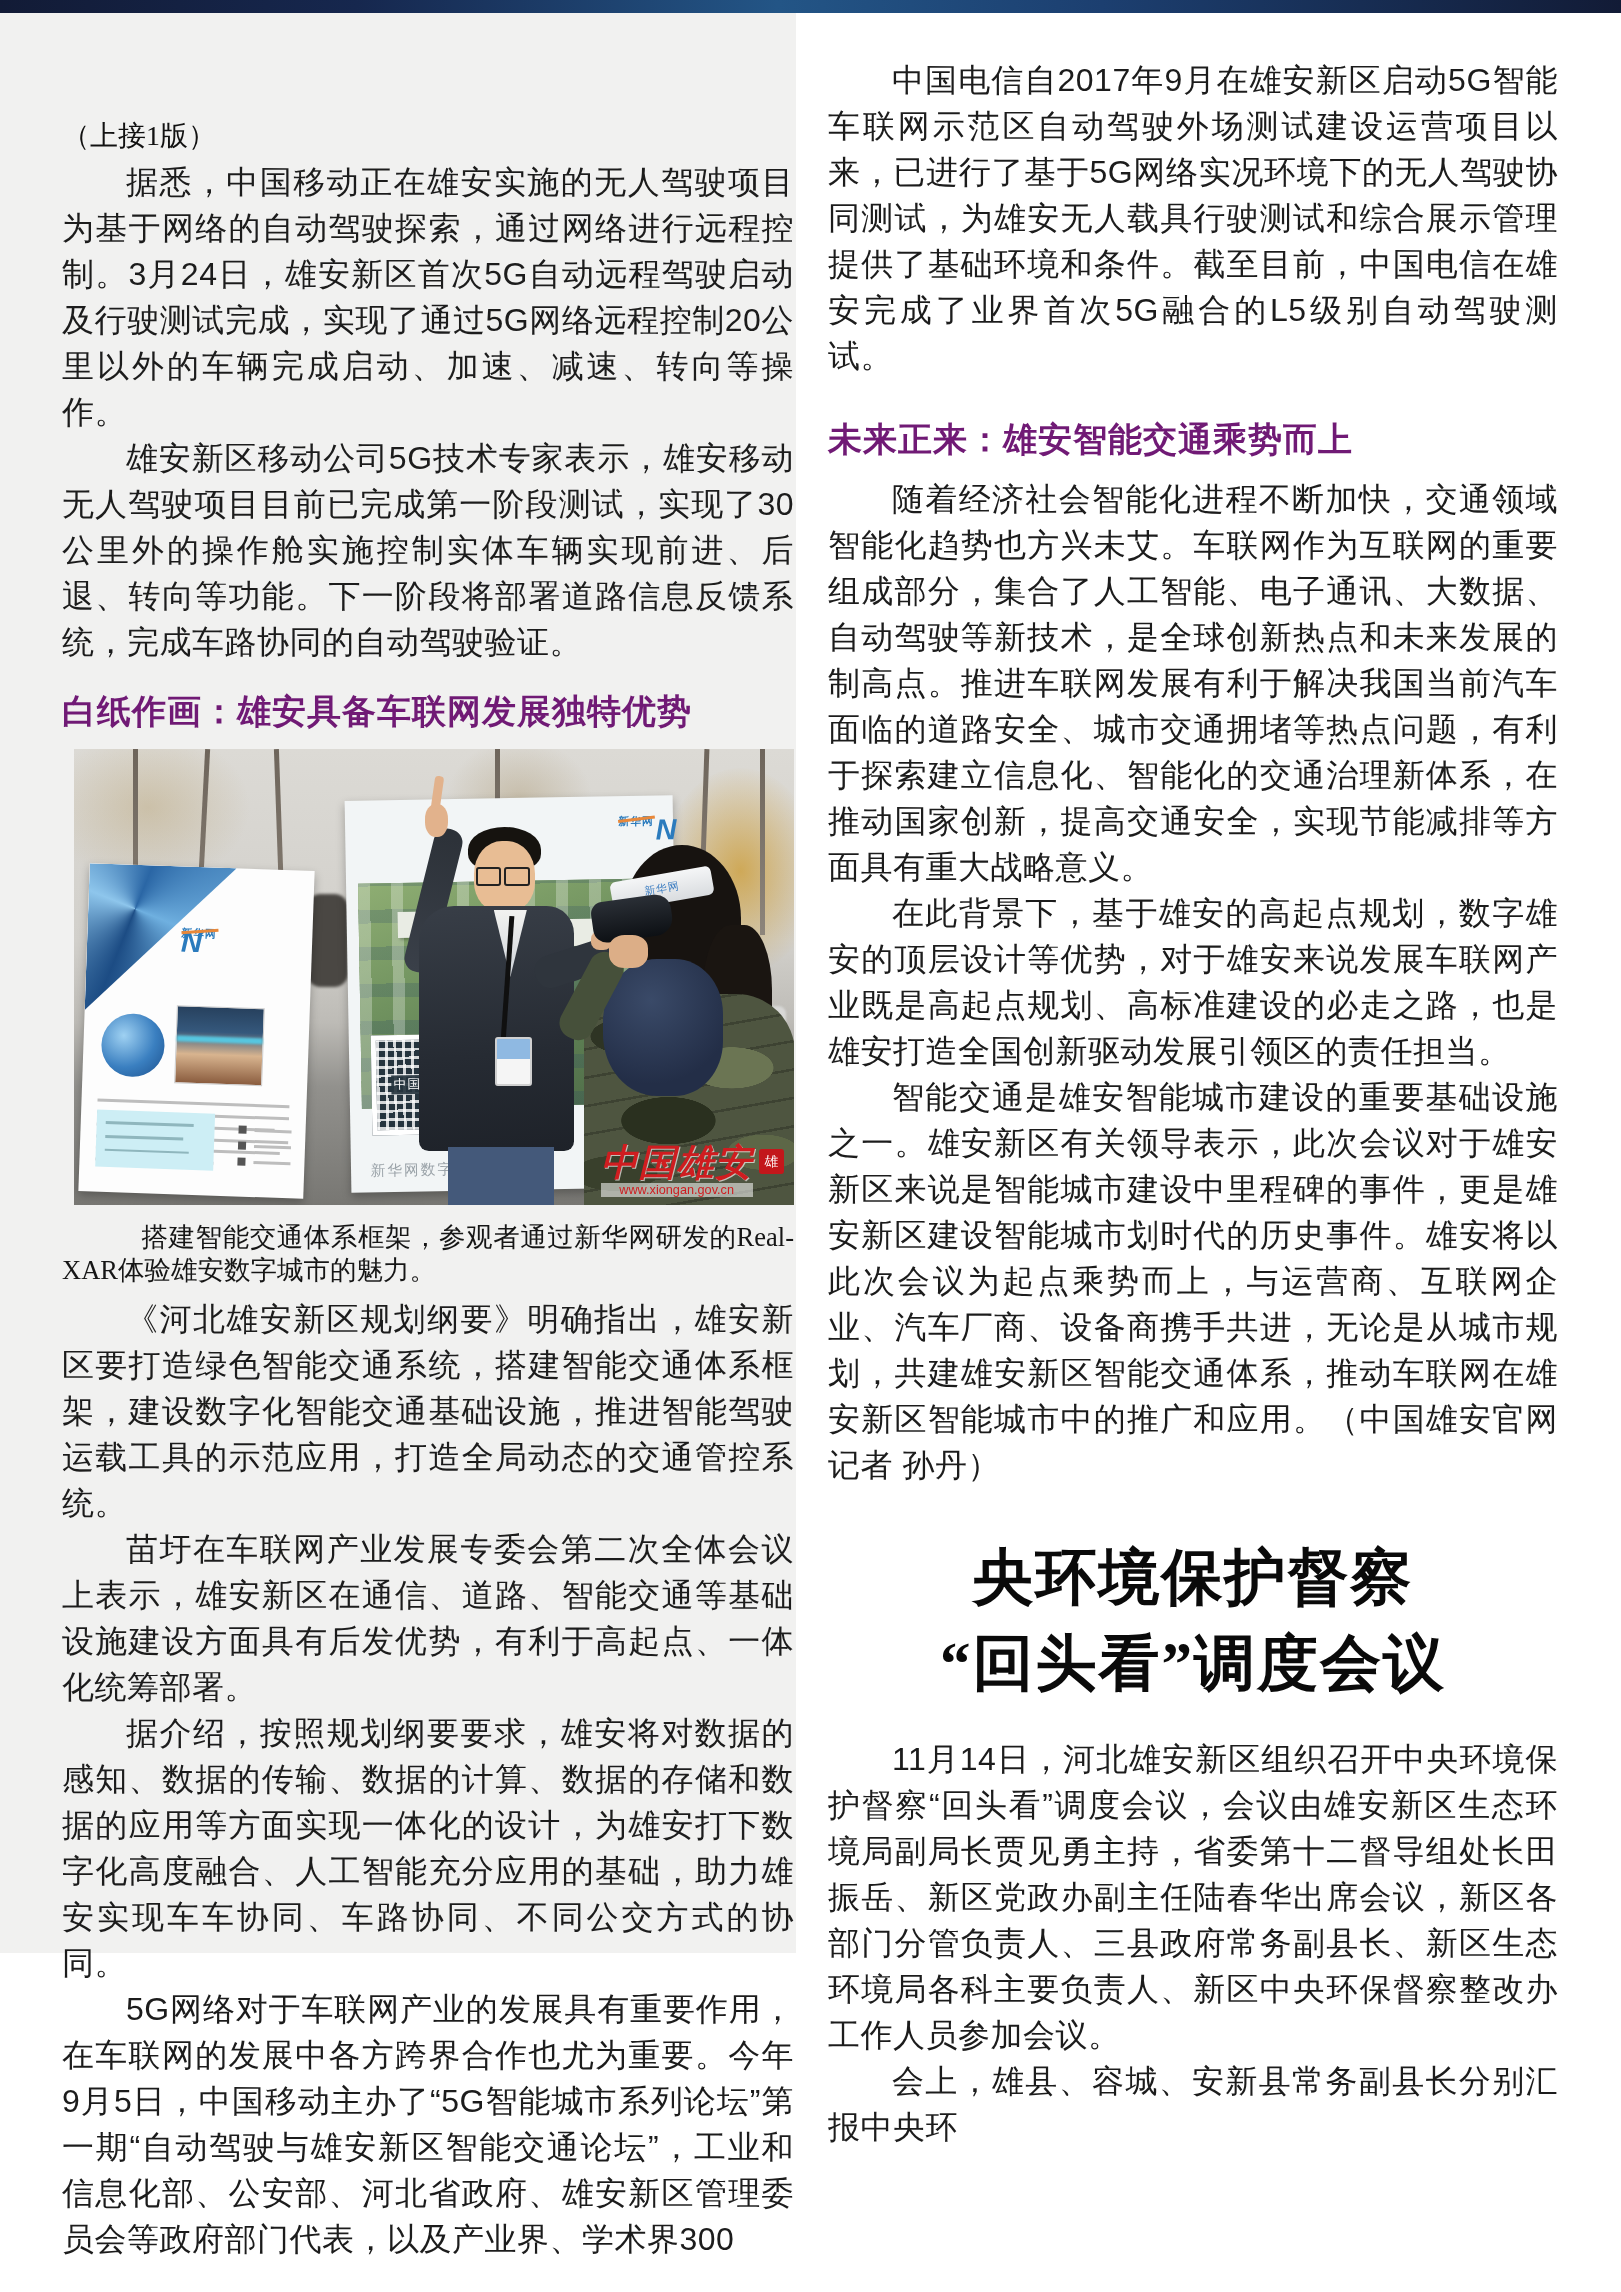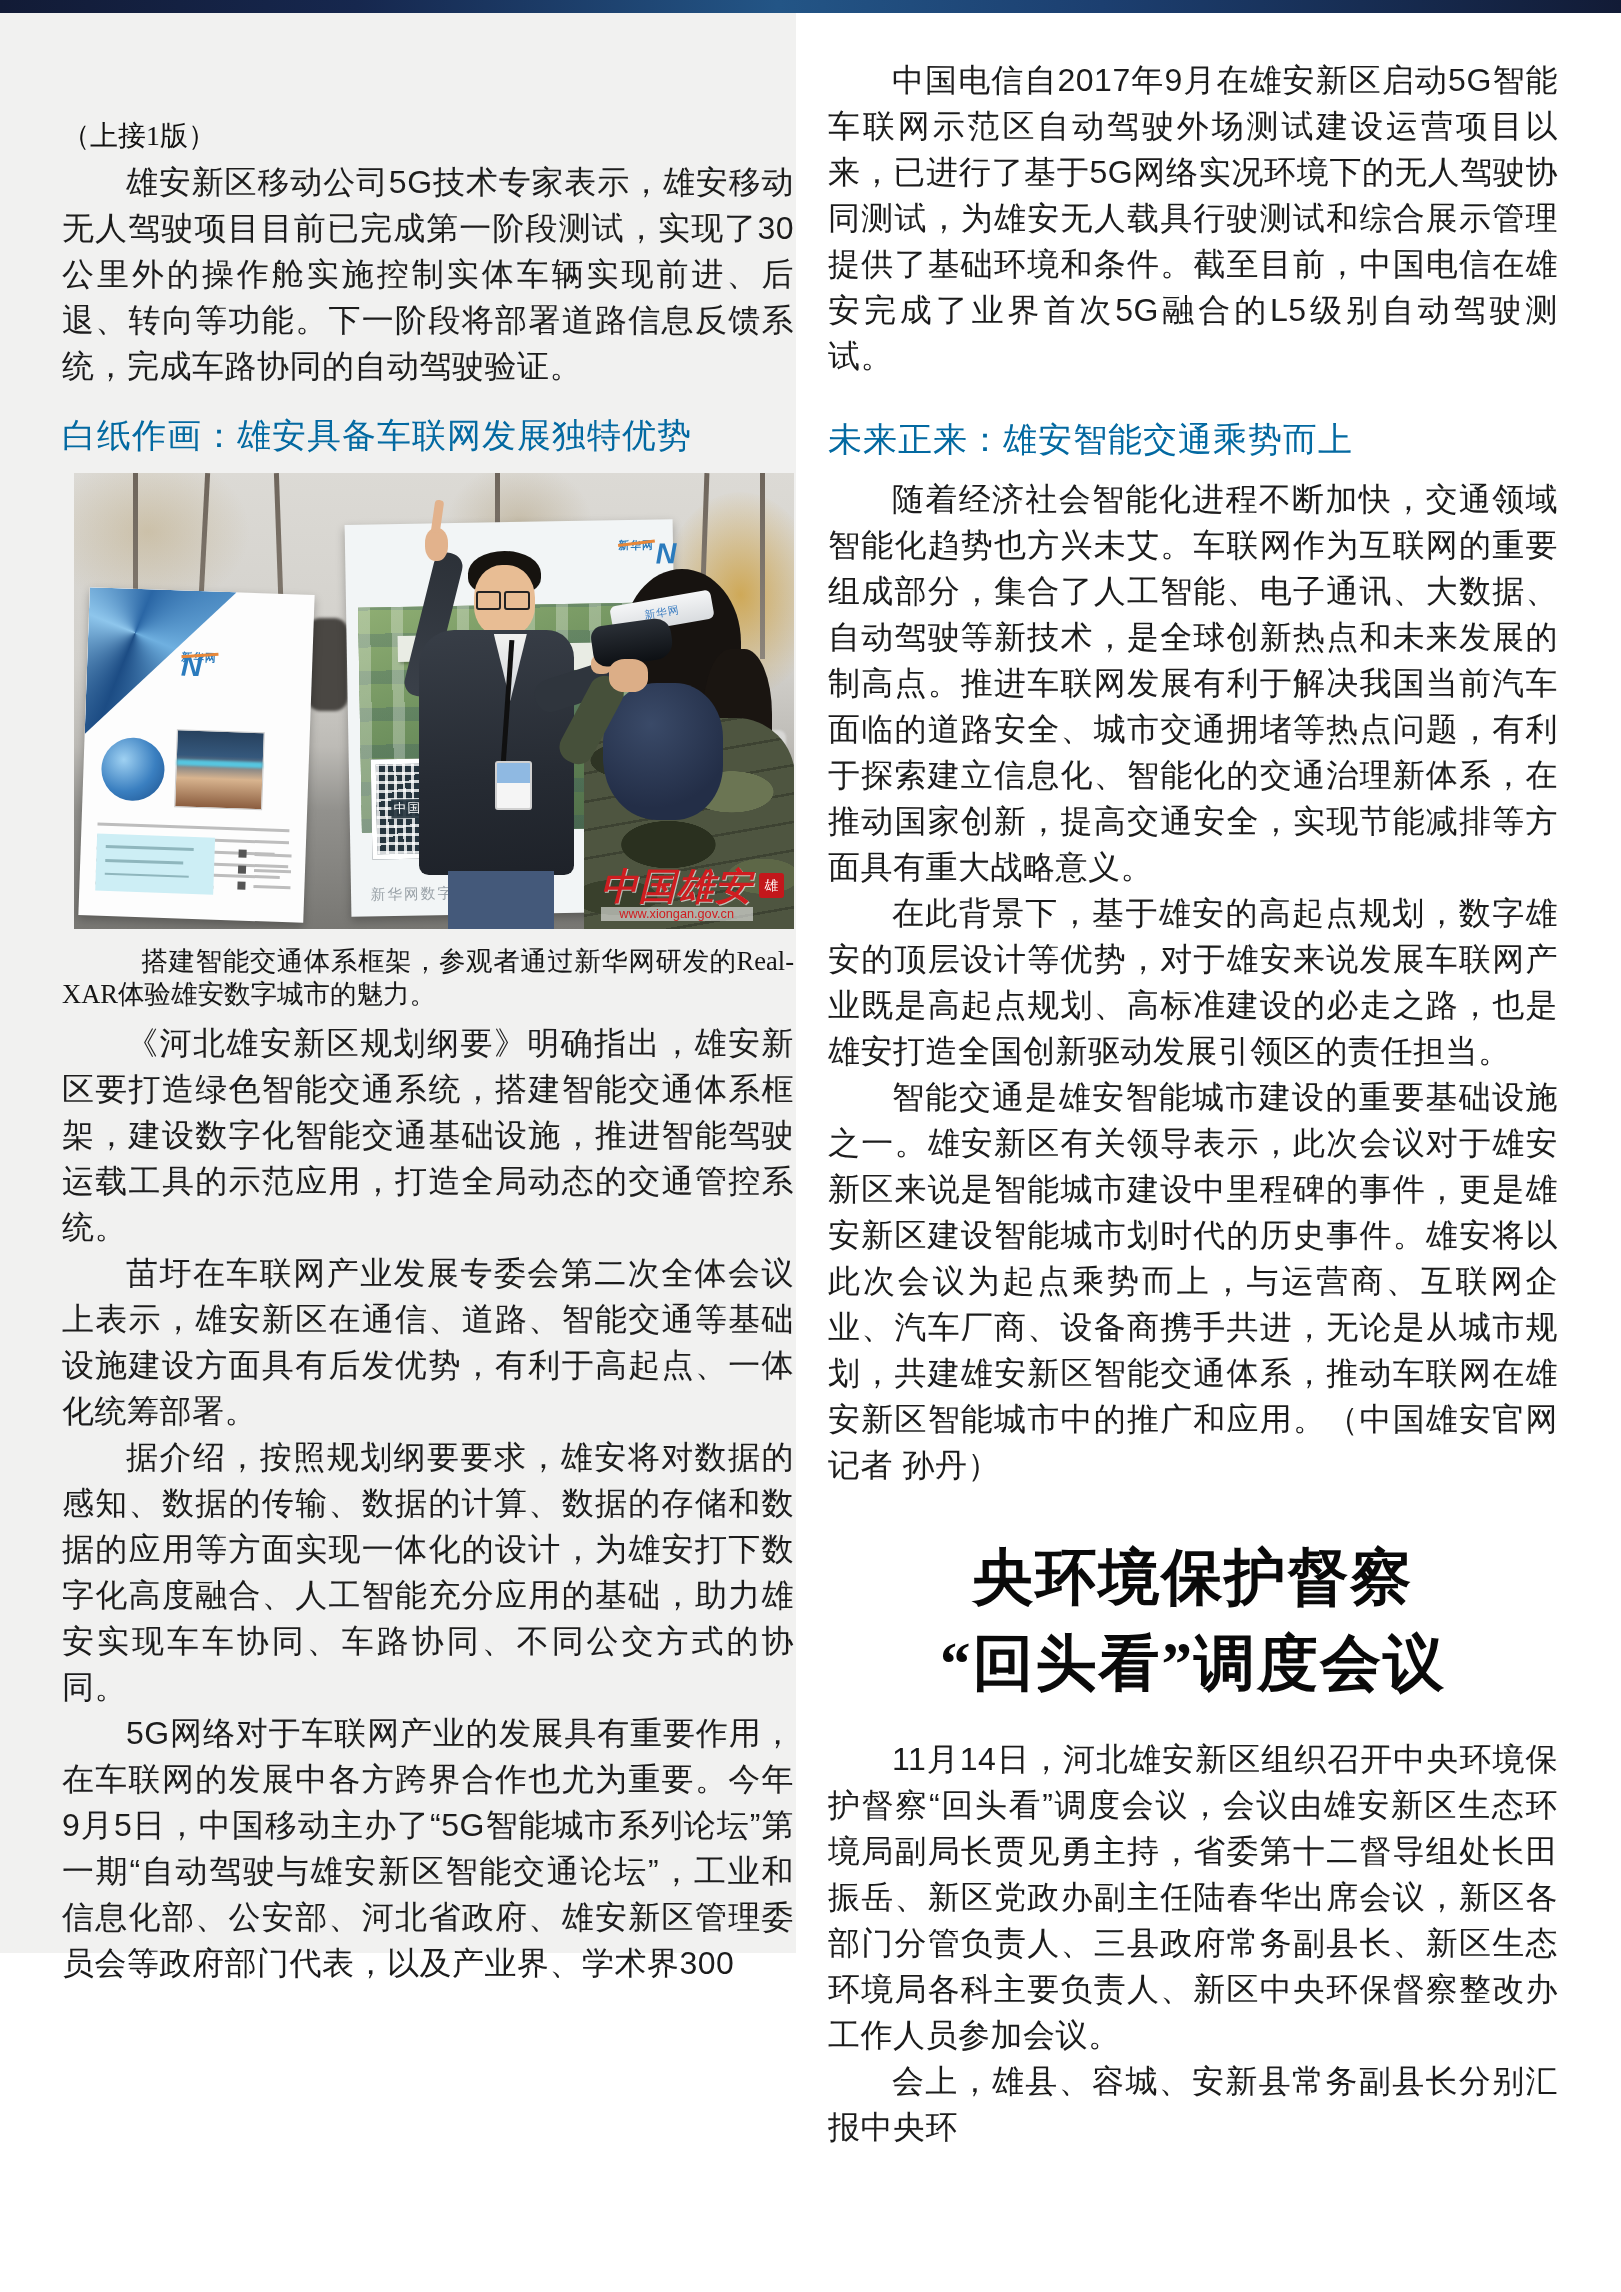--- a/index.html
+++ b/index.html
@@ -8,21 +8,21 @@
   .topbar{position:absolute;left:0;top:0;width:1621px;height:12.7px;
     background:linear-gradient(90deg,#121b36 0%,#16274e 22%,#235586 48%,#1c3f70 68%,#121b36 100%);}
   .left-panel{position:absolute;left:0;top:12.7px;width:796px;height:1940px;background:#f1f1f0;}
   .right-panel{position:absolute;left:796px;top:12.7px;width:825px;height:2280px;background:#ffffff;}
   .left-content{padding:100px 2px 0 62px;width:732px;box-sizing:content-box;}
   .right-content{padding:44px 63px 0 32px;width:730px;box-sizing:content-box;}
   p.body{margin:0;font-size:32px;line-height:46px;text-align:justify;text-indent:2em;
     color:#1c1c1c;letter-spacing:0.5px;}
   p.body.no-indent{text-indent:0;}
   .note{font-family:"Liberation Serif",serif;font-size:28px;line-height:46px;color:#111;margin:0 0 0 0;}
-  h2.sec{margin:25.5px 0 15.7px 0;font-size:34px;line-height:43px;font-weight:400;color:#0369a1;
+  h2.sec{margin:25.5px 0 15.7px 0;font-size:34px;line-height:43px;font-weight:700;color:#701a75;
     letter-spacing:1px;}
   .caption{font-family:"Liberation Serif",serif;font-size:26.5px;line-height:33px;margin:15.7px 0 9.8px 0;
     color:#161616;text-align:justify;text-indent:3em;}
   .headline2{font-family:"Liberation Serif",serif;font-weight:600;font-size:61px;line-height:86px;
     text-align:center;color:#0a0a0a;margin:47px 0 29px 0;letter-spacing:2px;}
 
   
   .photo{position:relative;width:720px;height:456px;margin:15.7px 0 0 11.8px;overflow:hidden;
     background:linear-gradient(180deg,#dcdad5 0%,#d2d0cb 42%,#bdbbb6 60%,#92918d 74%,#787773 100%);}
   .photo *{position:absolute;}
@@ -128,20 +128,21 @@
 </style>
 </head>
 <body>
 
 <div class="page">
   <div class="topbar"></div>
 
   <div class="left-panel">
     <div class="left-content">
       <div class="note">（上接1版）</div>
+      <p class="body">据悉，中国移动正在雄安实施的无人驾驶项目为基于网络的自动驾驶探索，通过网络进行远程控制。3月24日，雄安新区首次5G自动远程驾驶启动及行驶测试完成，实现了通过5G网络远程控制20公里以外的车辆完成启动、加速、减速、转向等操作。</p>
       <p class="body">雄安新区移动公司5G技术专家表示，雄安移动无人驾驶项目目前已完成第一阶段测试，实现了30公里外的操作舱实施控制实体车辆实现前进、后退、转向等功能。下一阶段将部署道路信息反馈系统，完成车路协同的自动驾驶验证。</p>
       <h2 class="sec">白纸作画：雄安具备车联网发展独特优势</h2>
 
       <div class="photo">
         <div class="foliage" style="left:-29px;top:-19.6px;width:206px;height:157px;background:radial-gradient(rgba(178,150,92,0.35),transparent 70%);"></div>
         <div class="foliage" style="left:588px;top:19.6px;width:157px;height:206px;background:radial-gradient(rgba(205,158,58,0.8),transparent 72%);"></div>
         <div class="foliage" style="left:372px;top:-9.8px;width:147px;height:118px;background:radial-gradient(rgba(170,150,110,0.4),transparent 70%);"></div>
         <div class="trunk" style="left:59px;"></div>
         <div class="trunk" style="left:125px;transform:rotate(3deg);"></div>
         <div class="trunk" style="left:204px;transform:rotate(-2deg);"></div>

